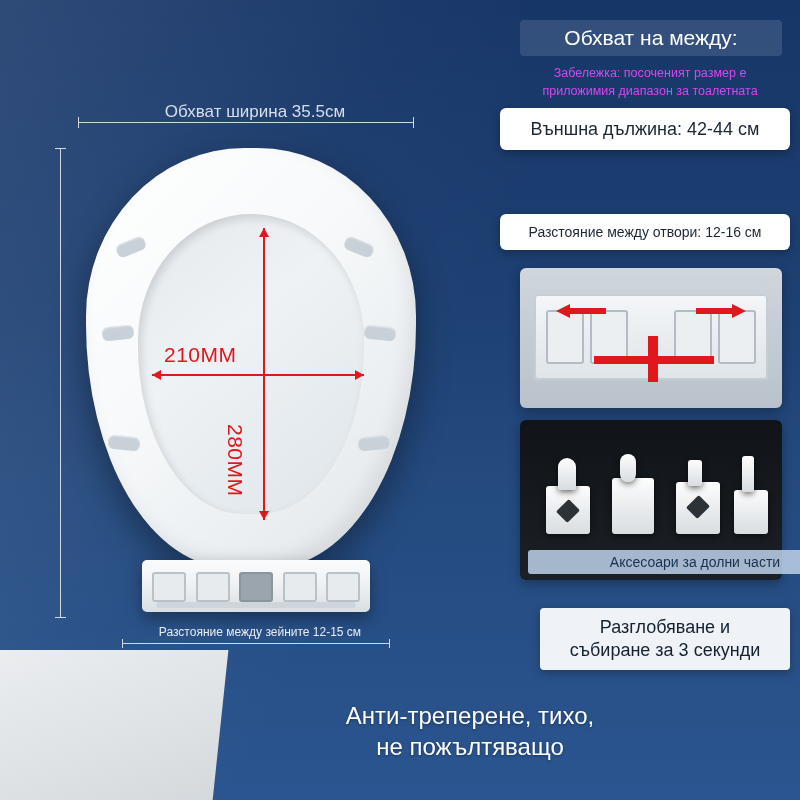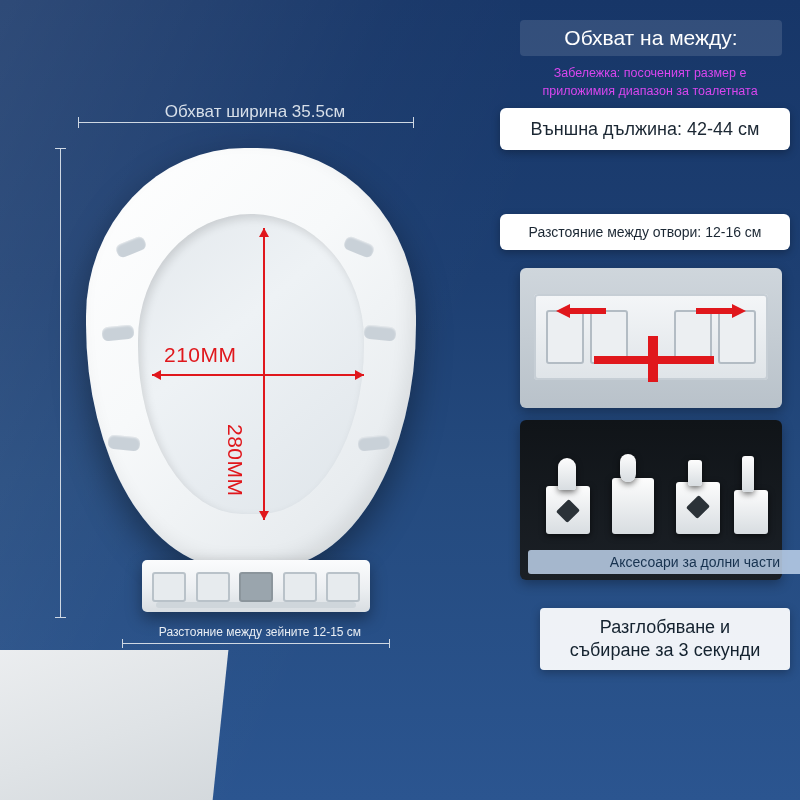--- a/index.html
+++ b/index.html
@@ -506,13 +506,14 @@
     <div class="part p3b"></div>
     <div class="part-hole h3"></div>
     <div class="part p4"></div>
     <div class="part p4b"></div>
   </div>
 
   <div class="parts-caption">Аксесоари за долни части</div>
 
   <div class="assembly-box">Разглобяване и<br>събиране за 3 секунди</div>
 
+  <div class="footline">Анти-треперене, тихо,<br>не пожълтяващо</div>
 </div>
 
 </body></html>

